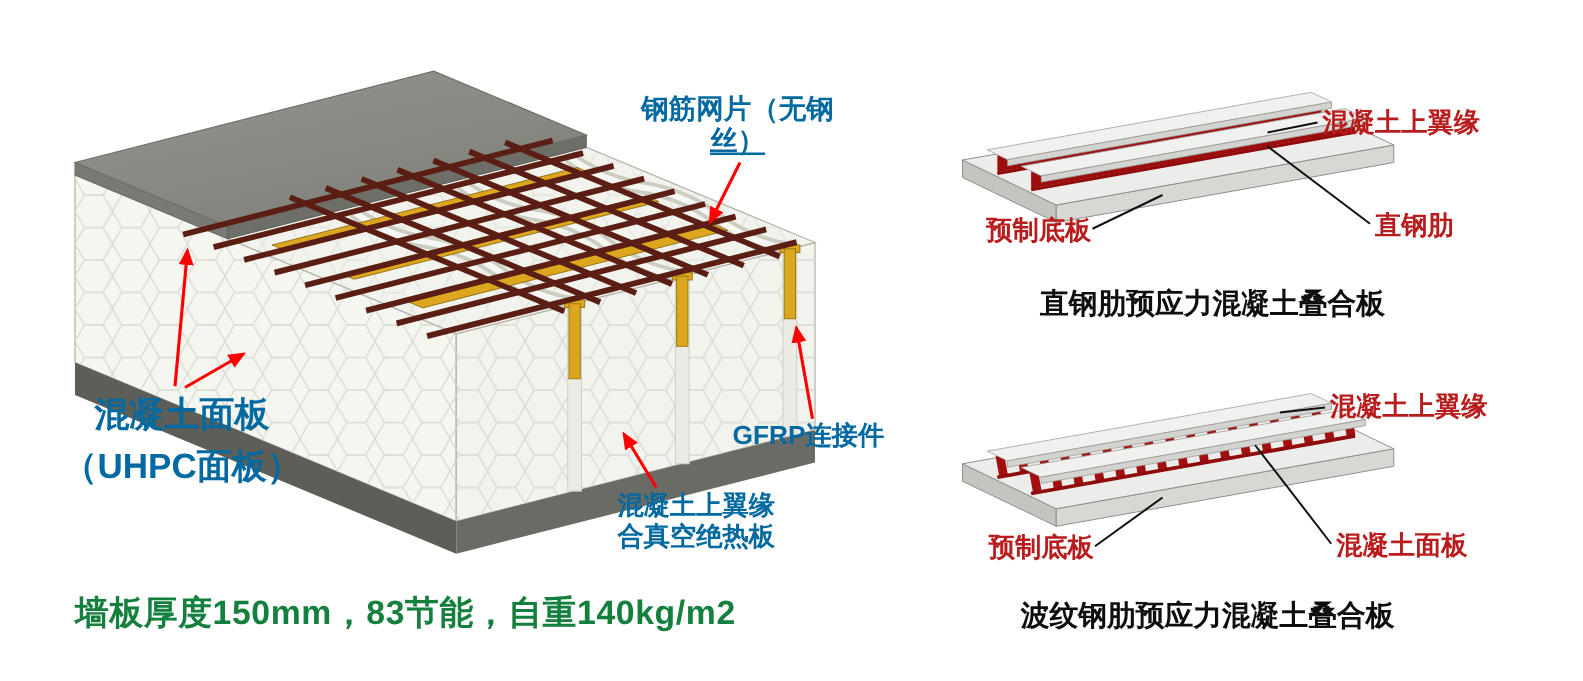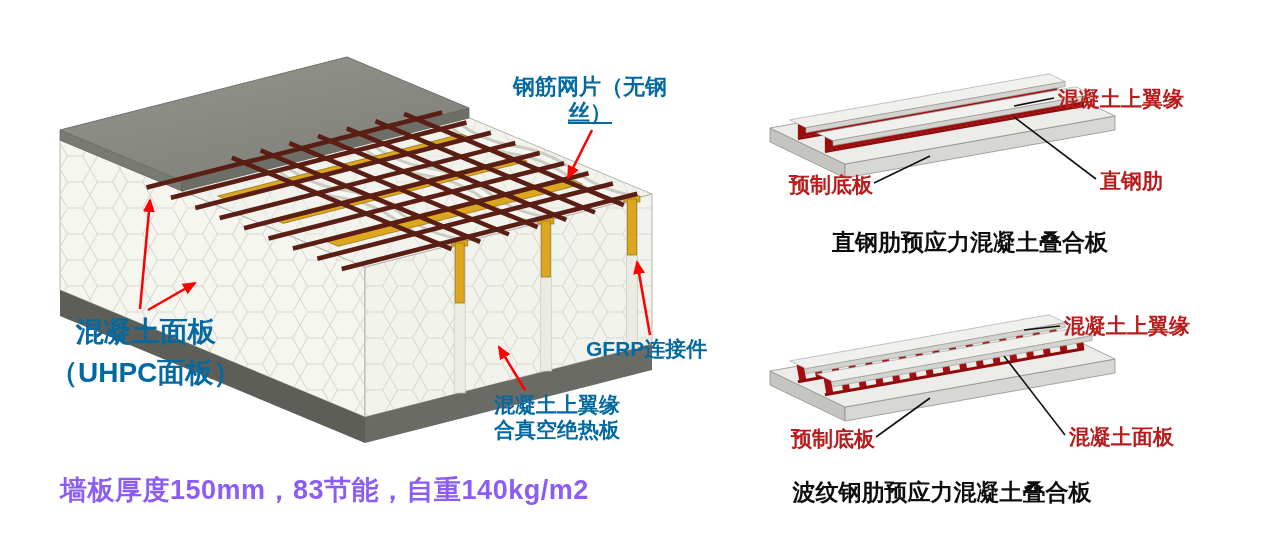--- a/index.html
+++ b/index.html
@@ -8,38 +8,38 @@
     overflow:hidden; font-family:"Liberation Sans","DejaVu Sans",sans-serif;
   }
   svg.scene { position:absolute; left:0; top:0; }
   .lbl { position:absolute; font-weight:700; line-height:1.2; white-space:nowrap; }
   .red { color:#0369a1; }
   .blk { color:#b91c1c; }
   .ctr { text-align:center; }
   .u { text-decoration:underline; }
   .cap-blue {
     position:absolute; left:60px; top:472px;
-    font-size:27px; font-weight:700; color:#8b5cf6; letter-spacing:0.5px;
+    font-size:27px; font-weight:700; color:#15803d; letter-spacing:0.5px;
   }
   .slab-cap {
     position:absolute; width:400px; text-align:center;
     font-size:23px; font-weight:700; color:#0e0e0e;
   }
   .mesh-lbl    { left:500px; top:74px;  width:180px; font-size:22px; }
   .conc-lbl    { left:50px;  top:312px; font-size:28px; line-height:1.45;text-align:center; }
   .gfrp-lbl    { left:586px; top:336px; font-size:21px; }
   .perl-lbl    { left:468px; top:392px; width:178px; font-size:21px; }
   .r1-flange   { left:1058px; top:86px;  font-size:21px; }
   .r1-precast  { left:789px;  top:172px; font-size:21px; }
   .r1-rib      { left:1100px; top:168px; font-size:21px; }
   .r2-flange   { left:1064px; top:313px; font-size:21px; }
   .r2-precast  { left:791px;  top:426px; font-size:21px; }
   .r2-rib      { left:1069px; top:424px; font-size:21px; }
   .cap1 { left:770px; top:227px; }
-  .cap2 { left:742px; top:477px;text-align:center; }
+  .cap2 { left:766px; top:477px;text-align:center; }
 </style>
 </head>
 <body>
 
 <div class="stage">
 
   <svg class="scene" width="1266" height="545" viewBox="0 0 1266 545">
     <defs>
       <pattern id="hexP" width="30" height="26" patternUnits="userSpaceOnUse">
         <path d="M7.5 0 L22.5 0 L30 13 L22.5 26 L7.5 26 L0 13 Z" fill="none" stroke="#d8d8d0" stroke-width="1.1"></path>

